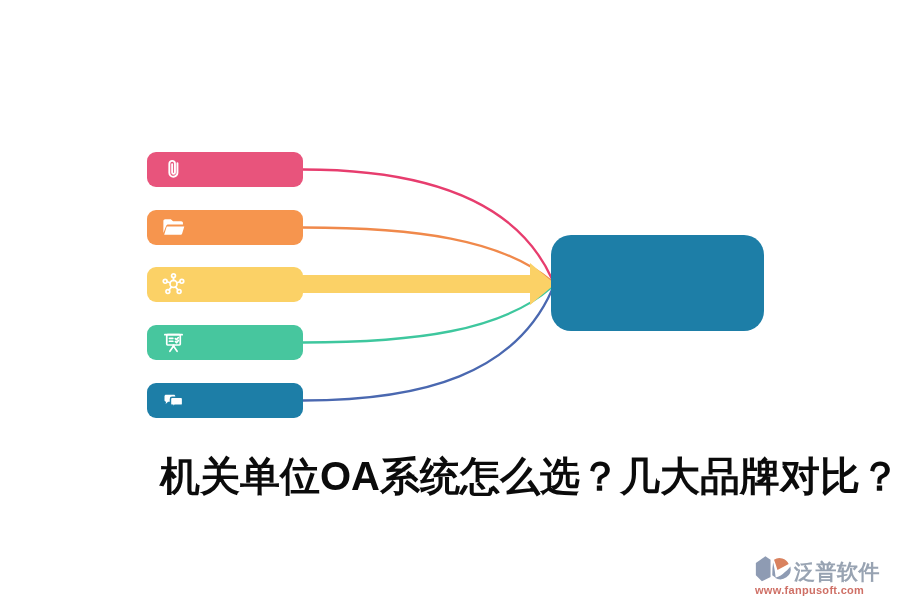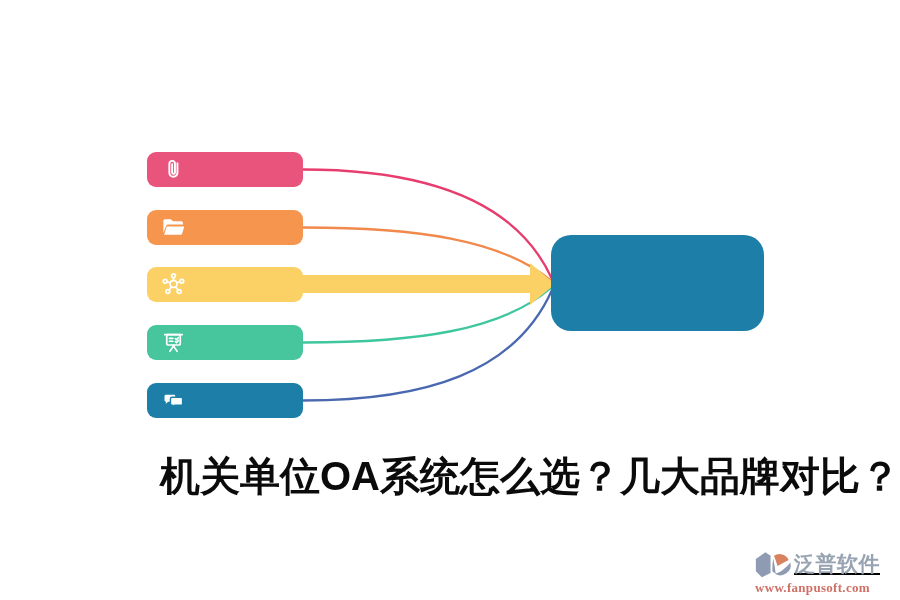--- a/index.html
+++ b/index.html
@@ -43,32 +43,32 @@
     font-weight: 700;
     letter-spacing: 0px;
     white-space: nowrap;
   }
   .watermark {
     position: absolute;
     right: 19px; bottom: 4px;
     width: 126px;
   }
   .wm-row1 {
-    display: flex; align-items: flex-start; gap: 1px; text-decoration: underline;
+    display: flex; align-items: flex-end; gap: 1px;
   }
   .wm-brand {
     font-size: 21px;
     font-weight: 700;
     letter-spacing: 0.5px;
     white-space: nowrap;
   }
   .wm-url {
-    font-family: Liberation Serif, serif;
+    font-family: Liberation Sans, sans-serif;
     font-weight: 700;
-    font-size: 13px;
+    font-size: 11px;
     letter-spacing: 0.3px;
     margin-top: -2px;
     white-space: nowrap;
   }
 </style>
 </head>
 <body>
 
 <div class="stage">
 

